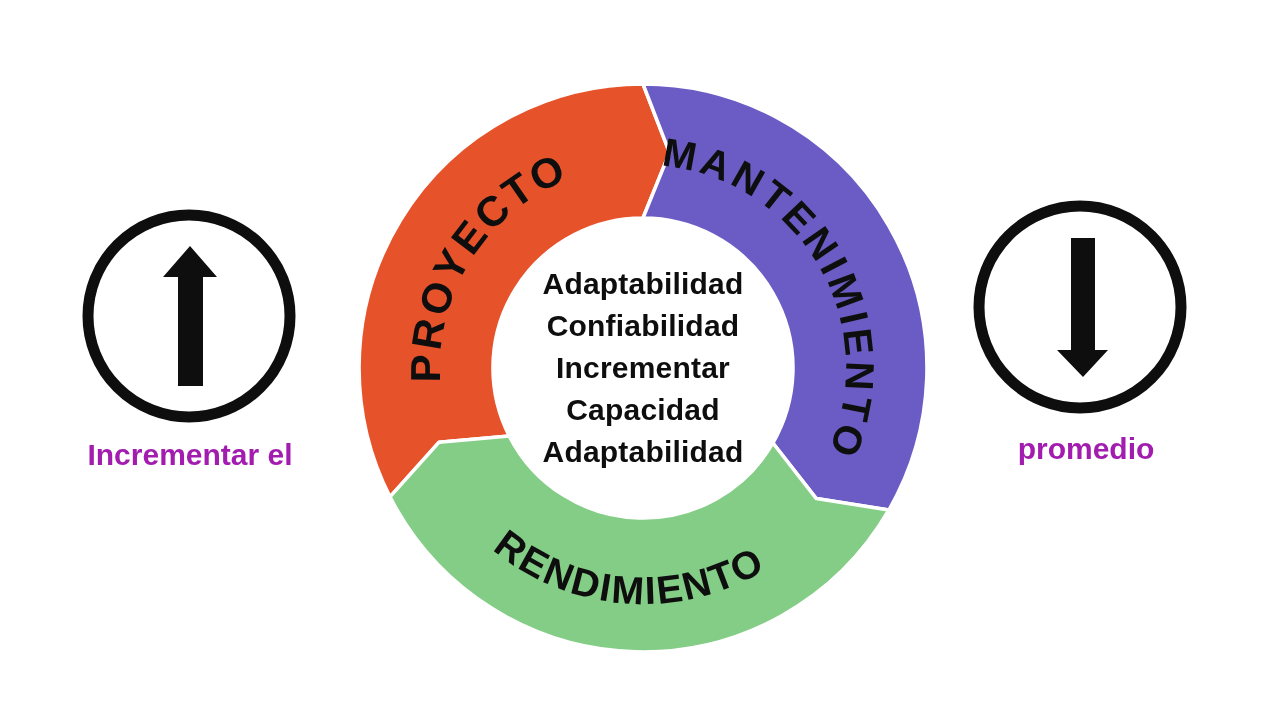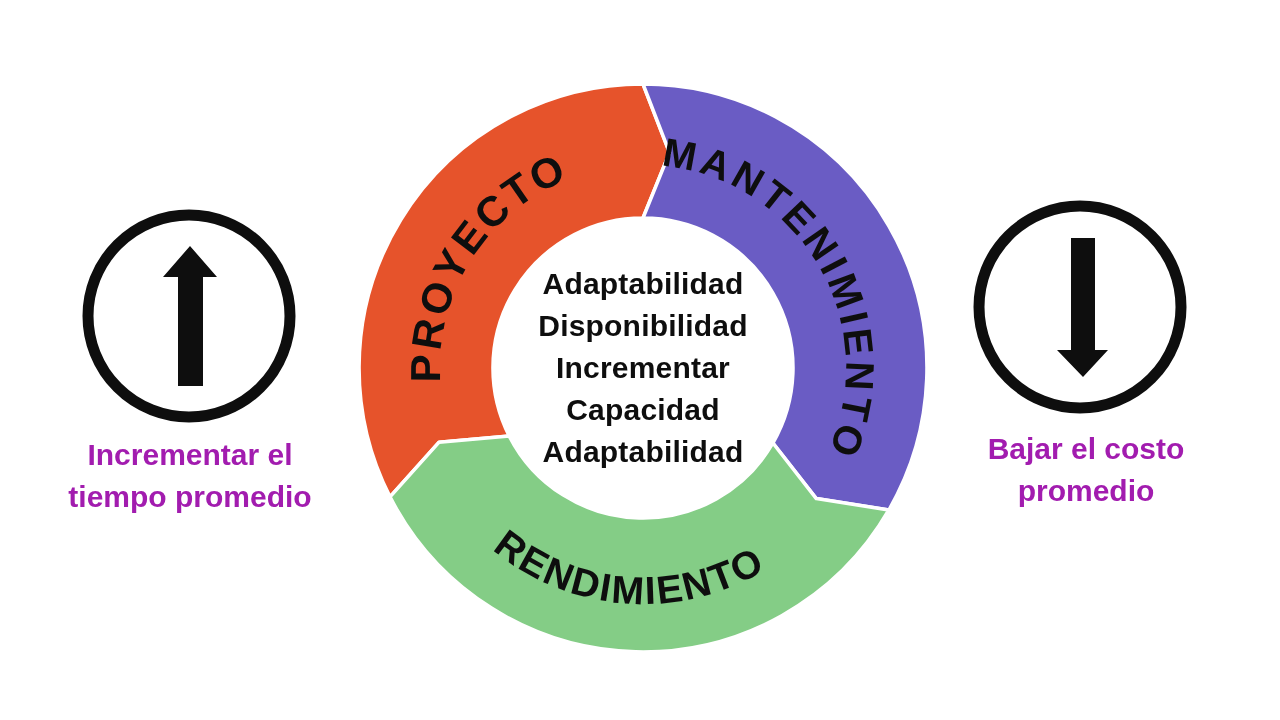--- a/index.html
+++ b/index.html
@@ -75,37 +75,35 @@
     <text class="seg-label" font-size="40" letter-spacing="4" text-anchor="middle">
       <textPath href="#arcB" startOffset="50%">MANTENIMIENTO</textPath>
     </text>
     <text class="seg-label" font-size="39" letter-spacing="2" text-anchor="middle">
       <textPath href="#arcC" startOffset="50%">RENDIMIENTO</textPath>
     </text>
   </svg>
 
   <div class="hub-text">
     <div>Adaptabilidad</div>
-    <div>Disponibilidad</div>
+    <div>Confiabilidad</div>
     <div>Incrementar</div>
     <div>Capacidad</div>
     <div>Adaptabilidad</div>
   </div>
 
   <svg class="icon-svg left" width="222" height="222" viewBox="0 0 222 222">
     <circle cx="111" cy="111" r="101" fill="#ffffff" stroke="#0e0e0e" stroke-width="11"></circle>
     <polygon points="112,41 139,72 125,72 125,181 100,181 100,72 85,72" fill="#0e0e0e"></polygon>
   </svg>
   <div class="callout-text left">
     <div>Incrementar el</div>
-    <div>tiempo promedio</div>
   </div>
 
   <svg class="icon-svg right" width="222" height="222" viewBox="0 0 222 222">
     <circle cx="111" cy="111" r="101" fill="#ffffff" stroke="#0e0e0e" stroke-width="11"></circle>
     <polygon points="102,42 126,42 126,154 139,154 114,181 88,154 102,154" fill="#0e0e0e"></polygon>
   </svg>
   <div class="callout-text right">
-    <div>Bajar el costo</div>
     <div>promedio</div>
   </div>
 
 </div>
 
 </body></html>

